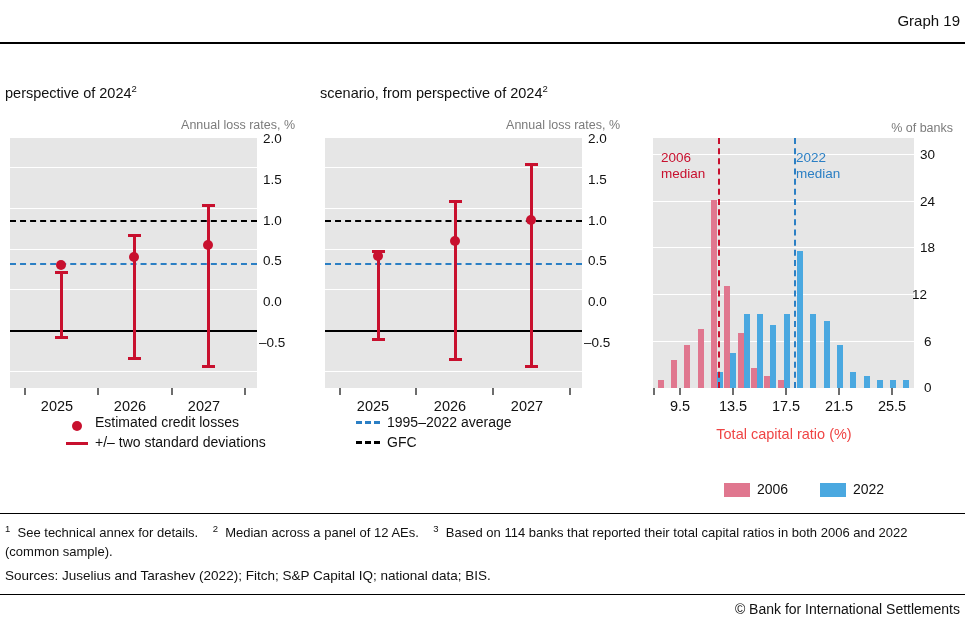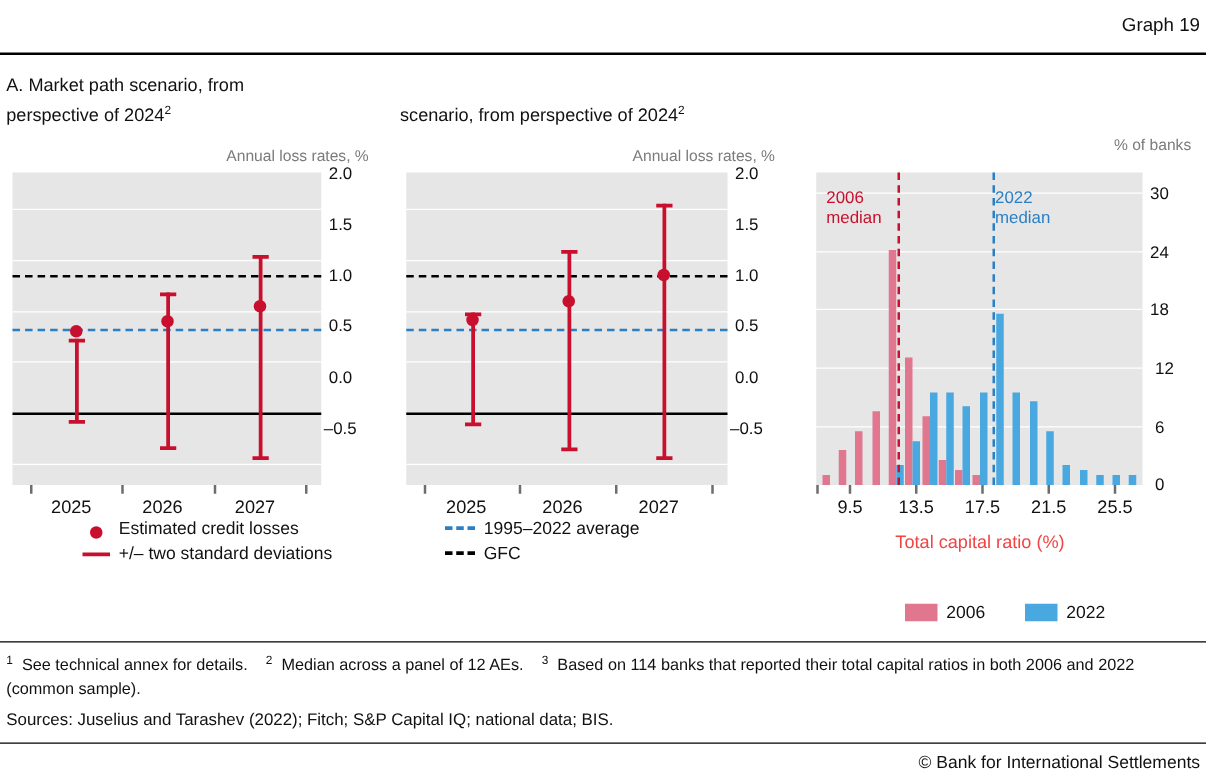--- a/index.html
+++ b/index.html
@@ -239,21 +239,21 @@
 
 <div class="page">
 
   <div class="header">
     <div class="graph-no">Graph 19</div>
   </div>
   <div class="rule-top"></div>
 
   <div class="panel" style="left:5px; top:60px; width:300px; height:360px;">
     <div class="panel-title" style="position:absolute; left:0; top:0; width:300px;">
-      <span>A. Market path scenario, from</span><br><span>perspective of 2024</span><sup>2</sup>
+      <br><span>perspective of 2024</span><sup>2</sup>
     </div>
     <div class="axis-note" style="left:0; top:58px; width:290px;">Annual loss rates, %</div>
 
     <div class="plot" style="left:5px; top:78px; width:247px; height:250px;">
 
       <div class="gridline" style="top:29px;"></div>
       <div class="gridline" style="top:70px;"></div>
       <div class="gridline" style="top:111px;"></div>
       <div class="gridline" style="top:151px;"></div>
       <div class="gridline" style="top:233px;"></div>
@@ -353,21 +353,21 @@
   </div>
 
   <div>
     <div class="legend-dash-blue" style="left:356px; top:421px;"></div>
     <div class="legend-item" style="left:387px; top:414px;">1995–2022 average</div>
     <div class="legend-dash-black" style="left:356px; top:441px;"></div>
     <div class="legend-item" style="left:387px; top:434px;">GFC</div>
   </div>
 
   <div class="panel" style="left:648px; top:60px; width:315px; height:400px;">
-    <div class="axis-note" style="left:0; top:49px; width:305px;">% of banks</div>
+    <div class="axis-note" style="left:0; top:61px; width:305px;">% of banks</div>
 
     <div class="plot" style="left:5px; top:78px; width:261px; height:250px;">
 
       <div class="gridline" style="top:16px;"></div>
       <div class="gridline" style="top:63px;"></div>
       <div class="gridline" style="top:109px;"></div>
       <div class="gridline" style="top:156px;"></div>
       <div class="gridline" style="top:203px;"></div>
 
       <div class="bar" style="left:5px;  width:6px; height:8px;   background:#e0778f;"></div>
@@ -404,21 +404,21 @@
     <div class="ann-red" style="left:13px; top:90px;">
       <span>2006</span><br><span>median</span>
     </div>
     <div class="ann-blue" style="left:148px; top:90px;">
       <span>2022</span><br><span>median</span>
     </div>
 
     <div class="ytick-label" style="left:272px; top:87px;">30</div>
     <div class="ytick-label" style="left:272px; top:134px;">24</div>
     <div class="ytick-label" style="left:272px; top:180px;">18</div>
-    <div class="ytick-label" style="left:276px; top:227px;">12</div>
+    <div class="ytick-label" style="left:264px; top:227px;">12</div>
     <div class="ytick-label" style="left:276px; top:274px;">6</div>
     <div class="ytick-label" style="left:276px; top:320px;">0</div>
 
     <div class="xtick" style="left:5px;   top:328px; height:7px;"></div>
     <div class="xtick" style="left:31px;  top:328px; height:7px;"></div>
     <div class="xtick" style="left:84px;  top:328px; height:7px;"></div>
     <div class="xtick" style="left:137px; top:328px; height:7px;"></div>
     <div class="xtick" style="left:190px; top:328px; height:7px;"></div>
     <div class="xtick" style="left:243px; top:328px; height:7px;"></div>
     <div class="xtick-label" style="left:6px;   top:338px; width:52px;">9.5</div>

